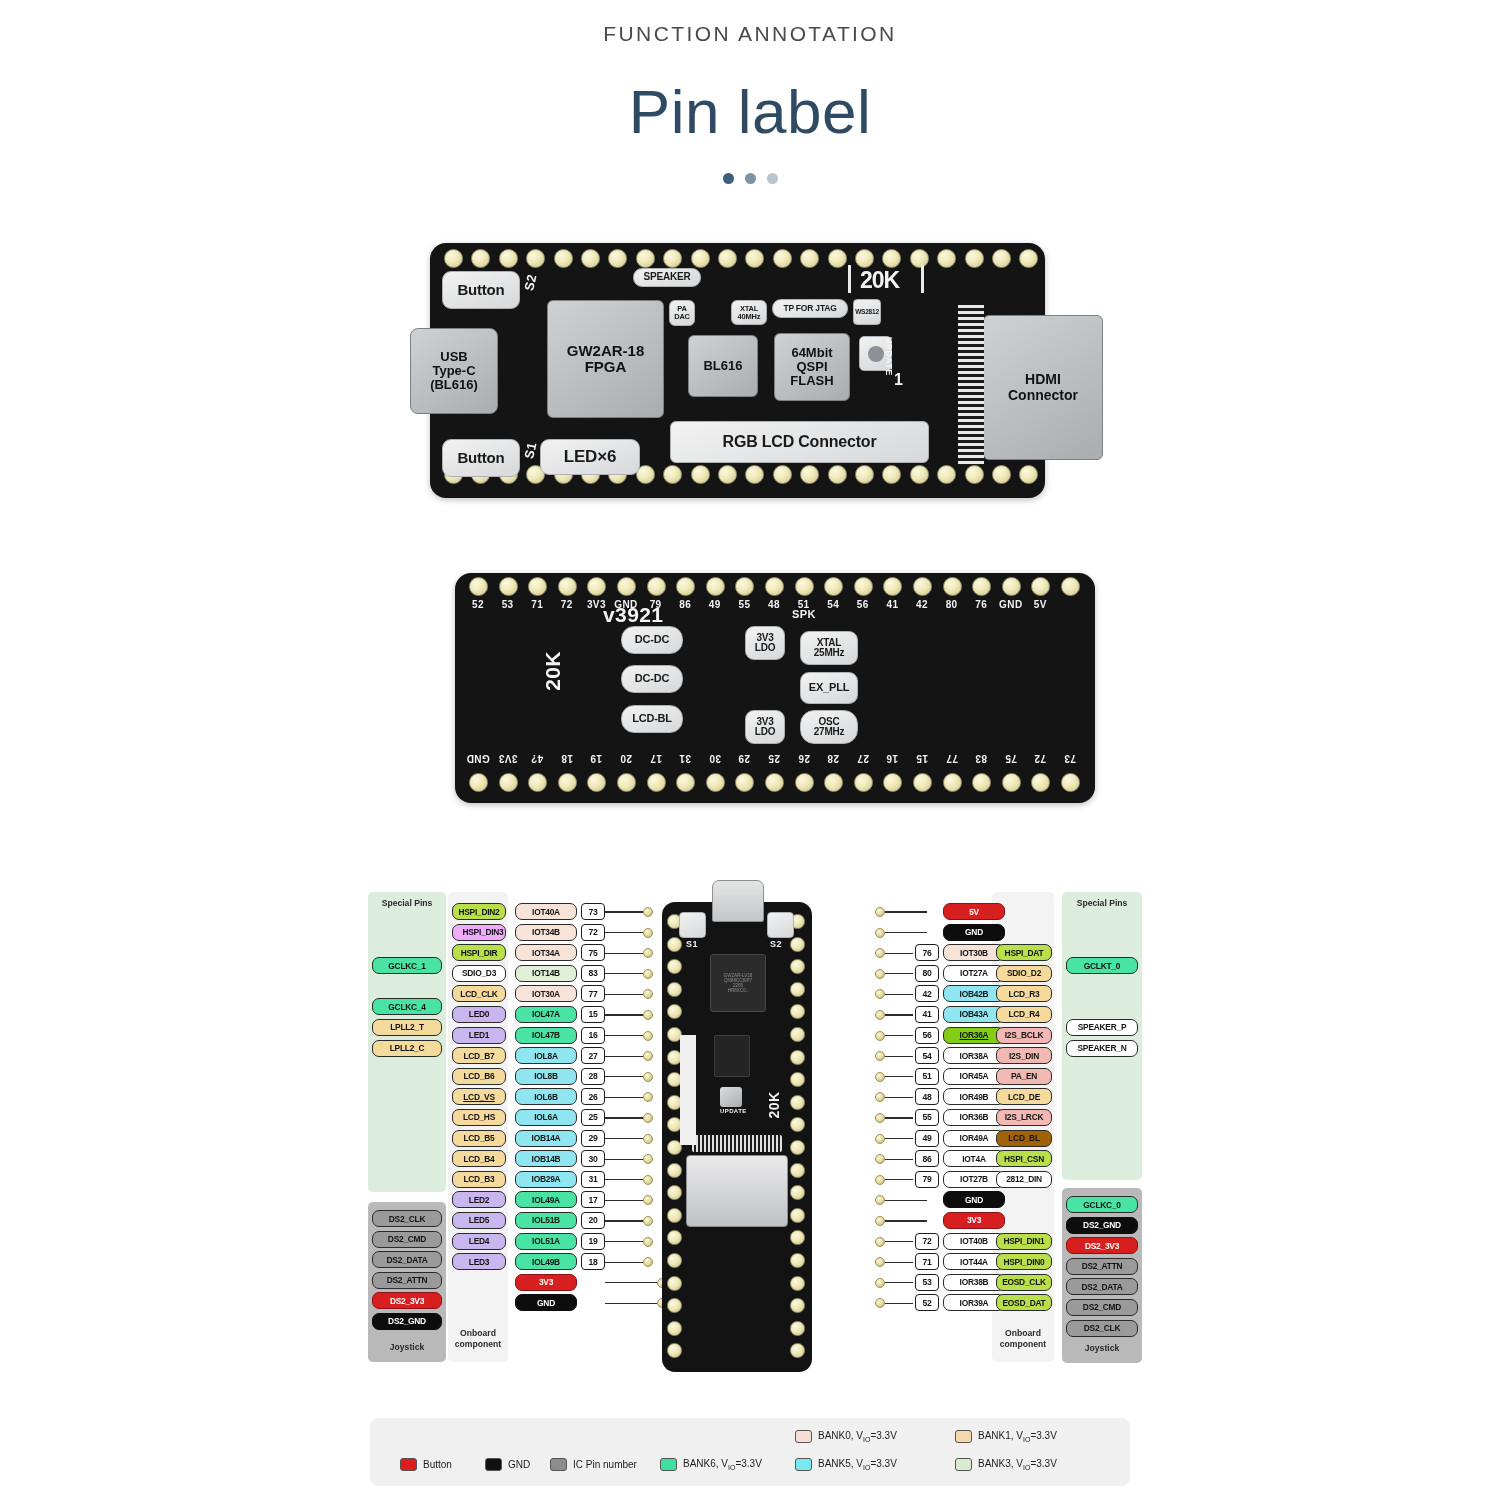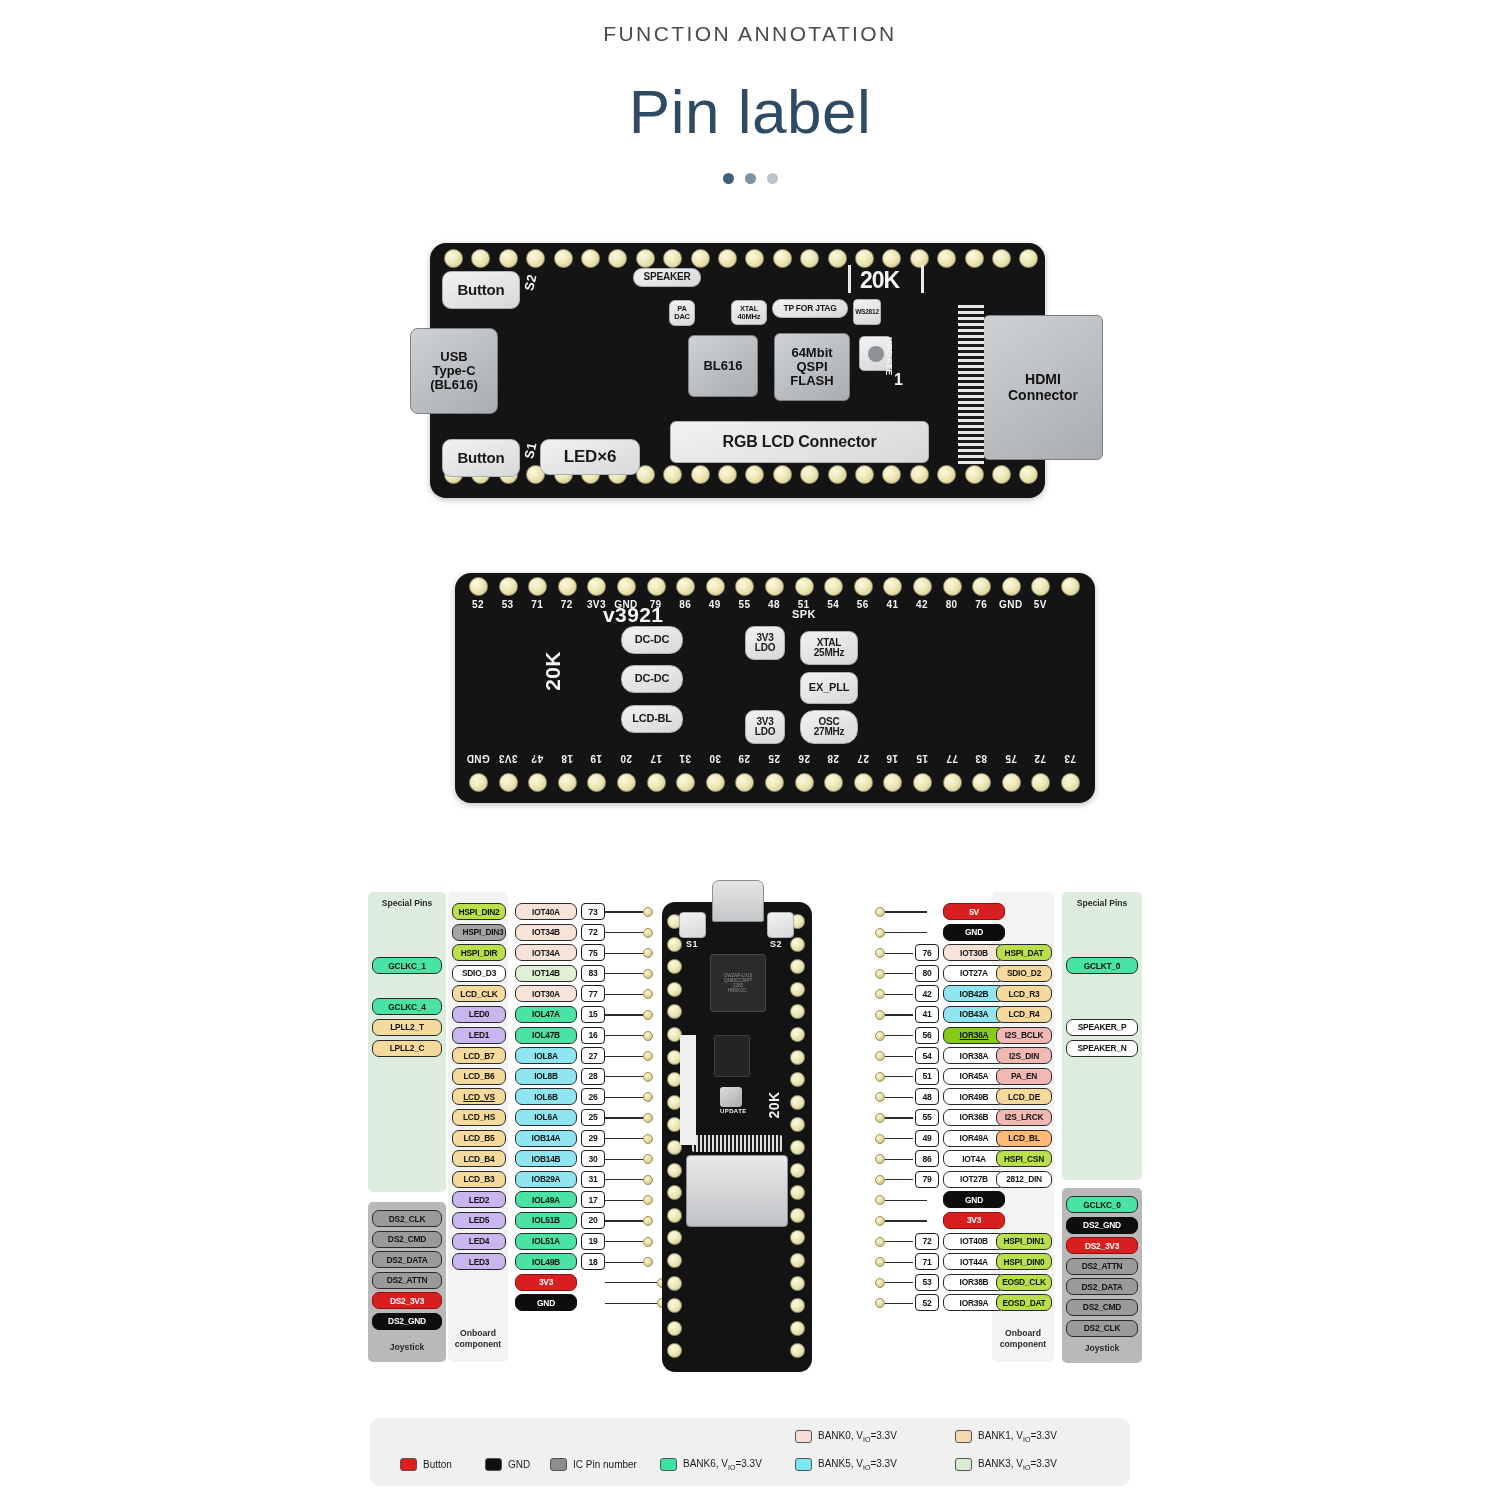--- a/index.html
+++ b/index.html
@@ -168,20 +168,24 @@
   </div>
 
   <div class="silk" style="left:12px; top:28px; width:78px; height:38px; font-size:15px;">Button</div>
   <div class="labelOnDark" style="left:92px; top:32px; font-size:13px; transform:rotate(-78deg);">S2</div>
 
   <div class="silk" style="left:12px; top:196px; width:78px; height:38px; font-size:15px;">Button</div>
   <div class="labelOnDark" style="left:92px; top:200px; font-size:13px; transform:rotate(-78deg);">S1</div>
 
   <div class="silk" style="left:110px; top:196px; width:100px; height:36px; font-size:17px;">LED×6</div>
 
+  <div class="chip" style="left:117px; top:57px; width:117px; height:118px; font-size:15px;">
+    <span style="white-space:pre-line">GW2AR-18
+FPGA</span>
+  </div>
 
   <div class="silk" style="left:203px; top:25px; width:68px; height:19px; font-size:10px; border-radius:9px;">SPEAKER</div>
 
   <div class="silk" style="left:239px; top:57px; width:26px; height:26px; font-size:7.5px; border-radius:6px;">
     <span style="white-space:pre-line">PA
 DAC</span>
     </div>
 
   <div class="silk" style="left:301px; top:57px; width:36px; height:25px; font-size:7.5px; border-radius:6px;">
     <span style="white-space:pre-line">XTAL
@@ -372,21 +376,21 @@
   <div id="leftJoystick" class="colstack" style="left:372px; top:330px; width:70px;">
       <div class="tag " style="background: rgb(154, 154, 154); color: rgb(20, 20, 20);">DS2_CLK</div>
       <div class="tag " style="background: rgb(154, 154, 154); color: rgb(20, 20, 20);">DS2_CMD</div>
       <div class="tag " style="background: rgb(154, 154, 154); color: rgb(20, 20, 20);">DS2_DATA</div>
       <div class="tag " style="background: rgb(154, 154, 154); color: rgb(20, 20, 20);">DS2_ATTN</div>
       <div class="tag " style="background: rgb(216, 31, 31); color: rgb(255, 255, 255); border-color: rgb(141, 17, 17);">DS2_3V3</div>
       <div class="tag " style="background: rgb(13, 13, 13); color: rgb(255, 255, 255); border-color: rgb(13, 13, 13);">DS2_GND</div>
     </div>
   <div id="leftFunc" class="colstack" style="left:452px; top:23px; width:54px;">
       <div class="tag " style="background: rgb(185, 224, 75); color: rgb(20, 20, 20);">HSPI_DIN2</div>
-      <div class="tag " style="background: #a3a3a3; color: rgb(20, 20, 20); padding-left: 8px;">HSPI_DIN3</div>
+      <div class="tag " style="background: #f0abfc; color: rgb(20, 20, 20); padding-left: 8px;">HSPI_DIN3</div>
       <div class="tag " style="background: rgb(185, 224, 75); color: rgb(20, 20, 20);">HSPI_DIR</div>
       <div class="tag " style="background: rgb(255, 255, 255); color: rgb(20, 20, 20);">SDIO_D3</div>
       <div class="tag " style="background: rgb(244, 218, 156); color: rgb(20, 20, 20);">LCD_CLK</div>
       <div class="tag " style="background: rgb(201, 182, 238); color: rgb(20, 20, 20);">LED0</div>
       <div class="tag " style="background: rgb(201, 182, 238); color: rgb(20, 20, 20);">LED1</div>
       <div class="tag " style="background: rgb(244, 218, 156); color: rgb(20, 20, 20);">LCD_B7</div>
       <div class="tag " style="background: rgb(244, 218, 156); color: rgb(20, 20, 20);">LCD_B6</div>
       <div class="tag " style="background: rgb(244, 218, 156); color: rgb(20, 20, 20); text-decoration: underline;">LCD_VS</div>
       <div class="tag " style="background: rgb(244, 218, 156); color: rgb(20, 20, 20);">LCD_HS</div>
       <div class="tag " style="background: rgb(244, 218, 156); color: rgb(20, 20, 20);">LCD_B5</div>
@@ -657,21 +661,21 @@
       <div class="tag empty"></div>
       <div class="tag " style="background: rgb(185, 224, 75); color: rgb(20, 20, 20);">HSPI_DAT</div>
       <div class="tag " style="background: rgb(244, 218, 156); color: rgb(20, 20, 20);">SDIO_D2</div>
       <div class="tag " style="background: rgb(244, 218, 156); color: rgb(20, 20, 20);">LCD_R3</div>
       <div class="tag " style="background: rgb(244, 218, 156); color: rgb(20, 20, 20);">LCD_R4</div>
       <div class="tag " style="background: rgb(242, 185, 180); color: rgb(20, 20, 20);">I2S_BCLK</div>
       <div class="tag " style="background: rgb(242, 185, 180); color: rgb(20, 20, 20);">I2S_DIN</div>
       <div class="tag " style="background: rgb(242, 185, 180); color: rgb(20, 20, 20);">PA_EN</div>
       <div class="tag " style="background: rgb(244, 218, 156); color: rgb(20, 20, 20);">LCD_DE</div>
       <div class="tag " style="background: rgb(242, 185, 180); color: rgb(20, 20, 20);">I2S_LRCK</div>
-      <div class="tag " style="background: #fdba74; color: rgb(20, 20, 20);">LCD_BL</div>
+      <div class="tag " style="background: #a16207; color: rgb(20, 20, 20);">LCD_BL</div>
       <div class="tag " style="background: rgb(185, 224, 75); color: rgb(20, 20, 20);">HSPI_CSN</div>
       <div class="tag " style="background: rgb(255, 255, 255); color: rgb(20, 20, 20);">2812_DIN</div>
       <div class="tag empty"></div>
       <div class="tag empty"></div>
       <div class="tag " style="background: rgb(185, 224, 75); color: rgb(20, 20, 20);">HSPI_DIN1</div>
       <div class="tag " style="background: rgb(185, 224, 75); color: rgb(20, 20, 20);">HSPI_DIN0</div>
       <div class="tag " style="background: rgb(185, 224, 75); color: rgb(20, 20, 20);">EOSD_CLK</div>
       <div class="tag " style="background: rgb(185, 224, 75); color: rgb(20, 20, 20);">EOSD_DAT</div>
     </div>
   <div id="rightSpecial" class="colstack" style="left:1066px; top:36px; width:72px;">

